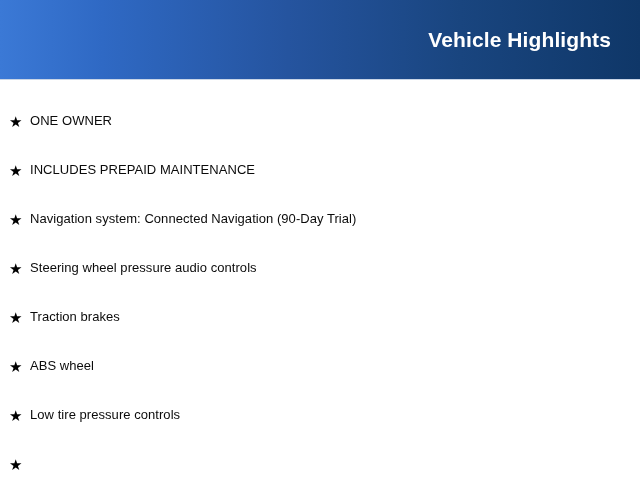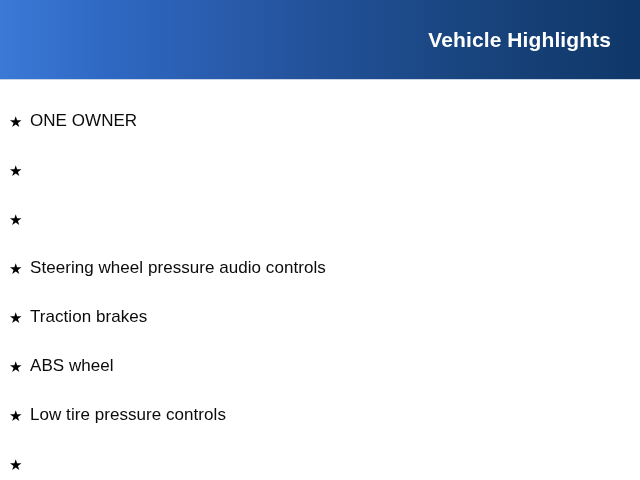--- a/index.html
+++ b/index.html
@@ -70,21 +70,21 @@
     flex: 0 0 auto;
     width: 21px;
     color: #000000;
     font-size: 15px;
     line-height: 1;
     text-align: left;
   }
   .highlight-label {
     flex: 1 1 auto;
     color: #0b0b0b;
-    font-size: 17px;
+    font-size: 13px;
     line-height: 1.1;
     white-space: nowrap;
     letter-spacing: 0.05px;
   }
 </style>
 </head>
 <body>
 
 <div class="page">
 
@@ -95,24 +95,26 @@
 
   <ul class="highlights-list">
 
     <li class="highlight-item">
       <span class="star-icon">★</span>
       <span class="highlight-label">ONE OWNER</span>
     </li>
 
     <li class="highlight-item">
       <span class="star-icon">★</span>
+      <span class="highlight-label">INCLUDES PREPAID MAINTENANCE</span>
     </li>
 
     <li class="highlight-item">
       <span class="star-icon">★</span>
+      <span class="highlight-label">Navigation system: Connected Navigation (90-Day Trial)</span>
     </li>
 
     <li class="highlight-item">
       <span class="star-icon">★</span>
       <span class="highlight-label">Steering wheel pressure audio controls</span>
     </li>
 
     <li class="highlight-item">
       <span class="star-icon">★</span>
       <span class="highlight-label">Traction brakes</span>

